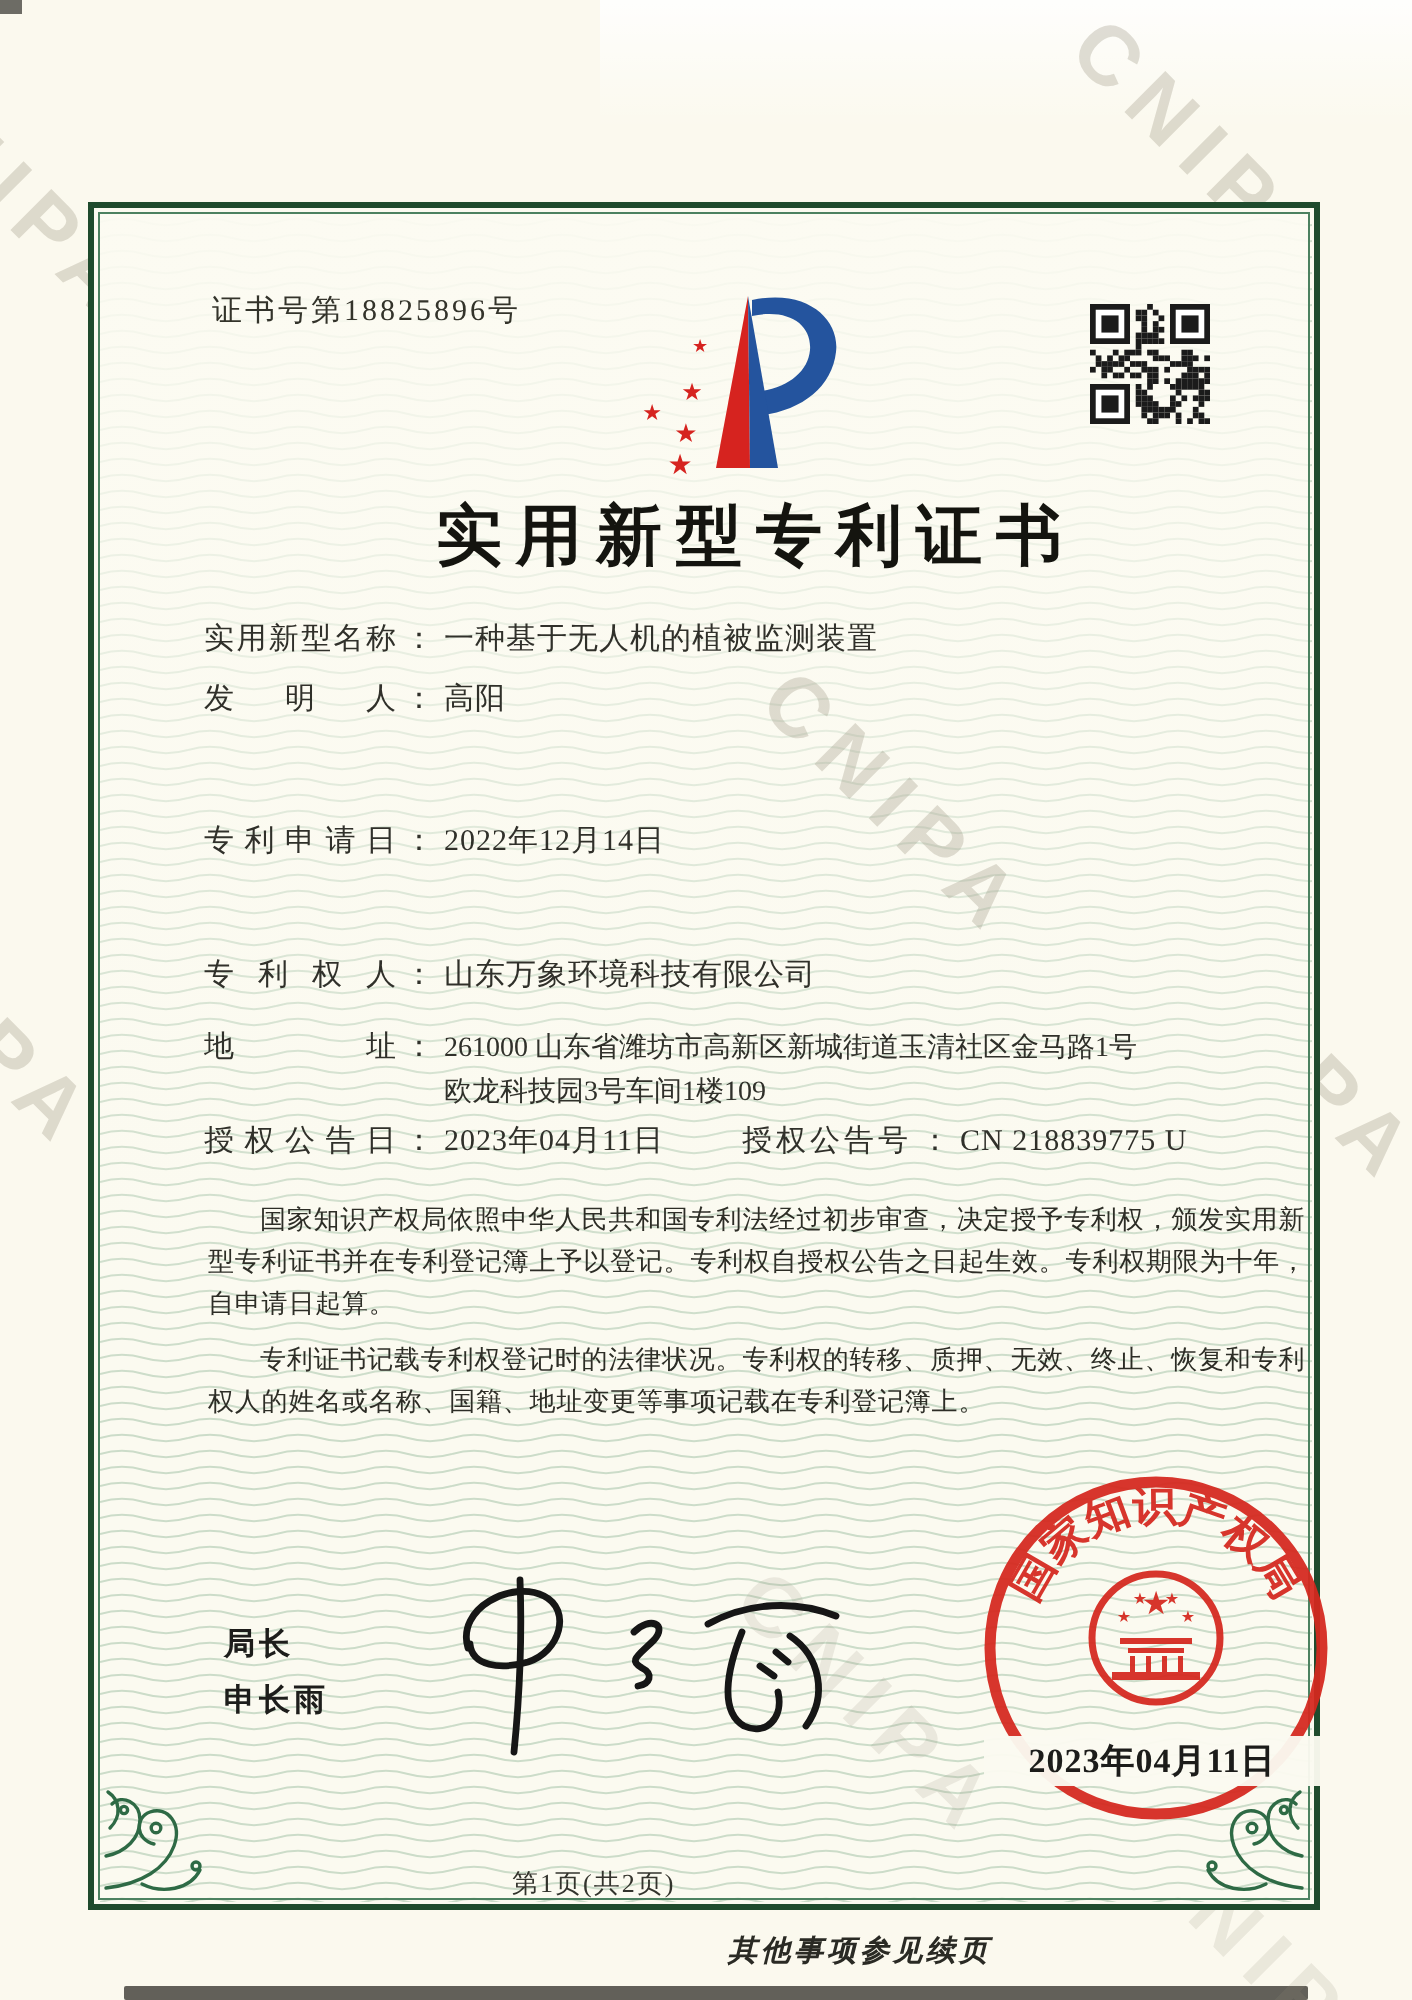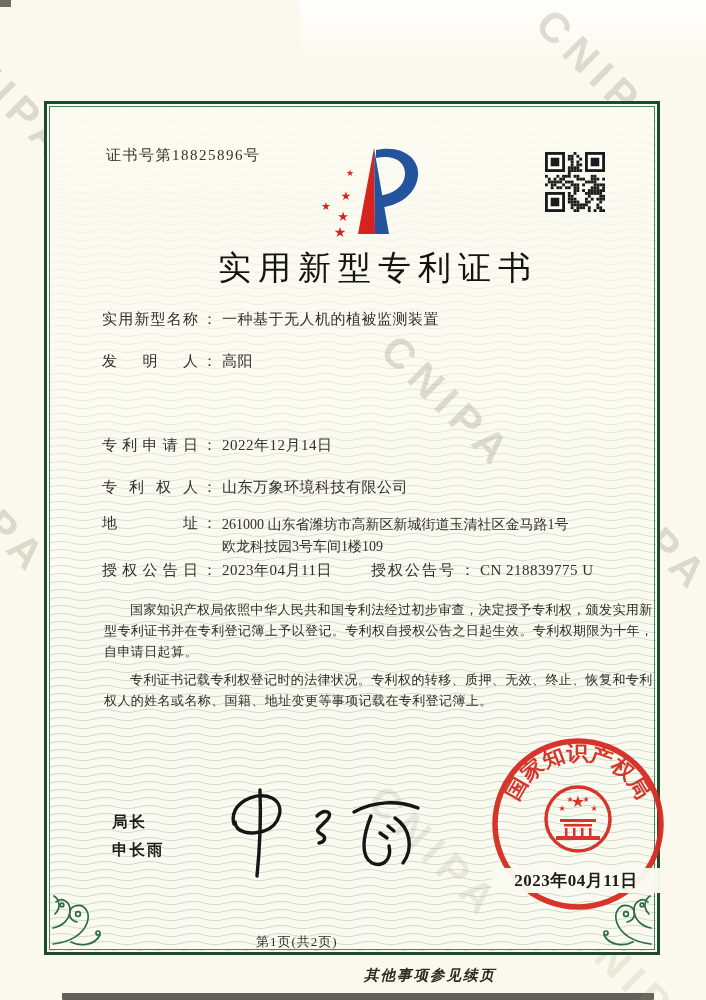--- a/index.html
+++ b/index.html
@@ -21,21 +21,21 @@
   
   .frame{left:44px;top:101px;width:616px;height:854px;box-sizing:border-box;
          border:3px solid #1f4b2d;background:#fbfaf0;}
   .frame-inner{position:absolute;inset:2px;border:1px solid #4c8160;pointer-events:none;}
   .guilloche{position:absolute;inset:3px;}
   .fade{position:absolute;inset:3px;background:linear-gradient(180deg,rgba(252,251,242,.95) 0%,rgba(252,251,242,.6) 26%,rgba(252,251,242,.18) 52%,rgba(252,251,242,0) 72%);}
 
   .content{position:absolute;inset:0;z-index:3;margin-left:26px;}
 
   .cert-no{left:80px;top:146px;font-size:15px;letter-spacing:1.5px;color:#33332a;}
-  .cert-title{left:44px;top:246px;width:616px;text-align:center;font-size:33px;font-weight:400;
+  .cert-title{left:44px;top:246px;width:616px;text-align:center;font-size:33px;font-weight:700;
               letter-spacing:7px;color:#14140f;}
 
   .field{left:76px;font-size:15px;color:#30302a;white-space:nowrap;}
   .flabel{display:inline-block;width:96px;text-align:justify;text-align-last:justify;vertical-align:top;}
   .fcolon{display:inline-block;margin:0 5px 0 4px;}
   .fvalue{letter-spacing:.5px;}
   .addr-lines{display:inline-block;vertical-align:top;white-space:normal;width:452px;font-size:14px;line-height:1.55;}
 
   .paras{left:78px;top:599px;width:552px;font-size:13px;line-height:1.62;color:#2d2d26;
          letter-spacing:.4px;}
@@ -272,24 +272,24 @@
             <rect x="60" y="60" width="3" height="3"></rect>
           </g>
         </svg>
     </div>
 
     <div class="abs cert-title">实用新型专利证书</div>
 
     <div class="abs field" style="top:310px">
       <span class="flabel">实用新型名称</span><span class="fcolon">：</span><span class="fvalue">一种基于无人机的植被监测装置</span>
     </div>
-    <div class="abs field" style="top:352px">
+    <div class="abs field" style="top:340px">
       <span class="flabel">发明人</span><span class="fcolon">：</span><span class="fvalue">高阳</span>
     </div>
-    <div class="abs field" style="top:436px">
+    <div class="abs field" style="top:411px">
       <span class="flabel">专利申请日</span><span class="fcolon">：</span><span class="fvalue">2022年12月14日</span>
     </div>
     <div class="abs field" style="top:478px">
       <span class="flabel">专利权人</span><span class="fcolon">：</span><span class="fvalue">山东万象环境科技有限公司</span>
     </div>
     <div class="abs field" style="top:514px">
       <span class="flabel">地址</span><span class="fcolon">：</span><span class="addr-lines"><span>261000 山东省潍坊市高新区新城街道玉清社区金马路1号</span><br><span>欧龙科技园3号车间1楼109</span></span>
     </div>
     <div class="abs field" style="top:561px">
       <span class="flabel">授权公告日</span><span class="fcolon">：</span><span class="fvalue">2023年04月11日</span>

